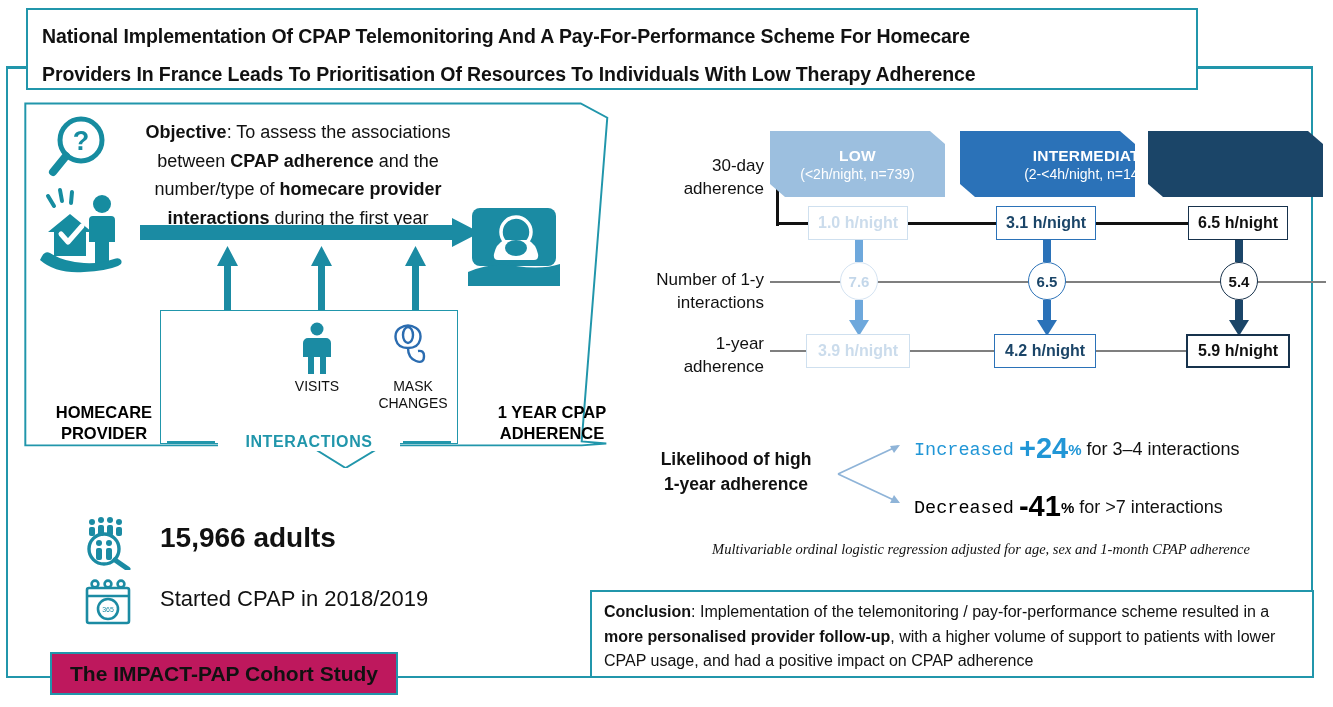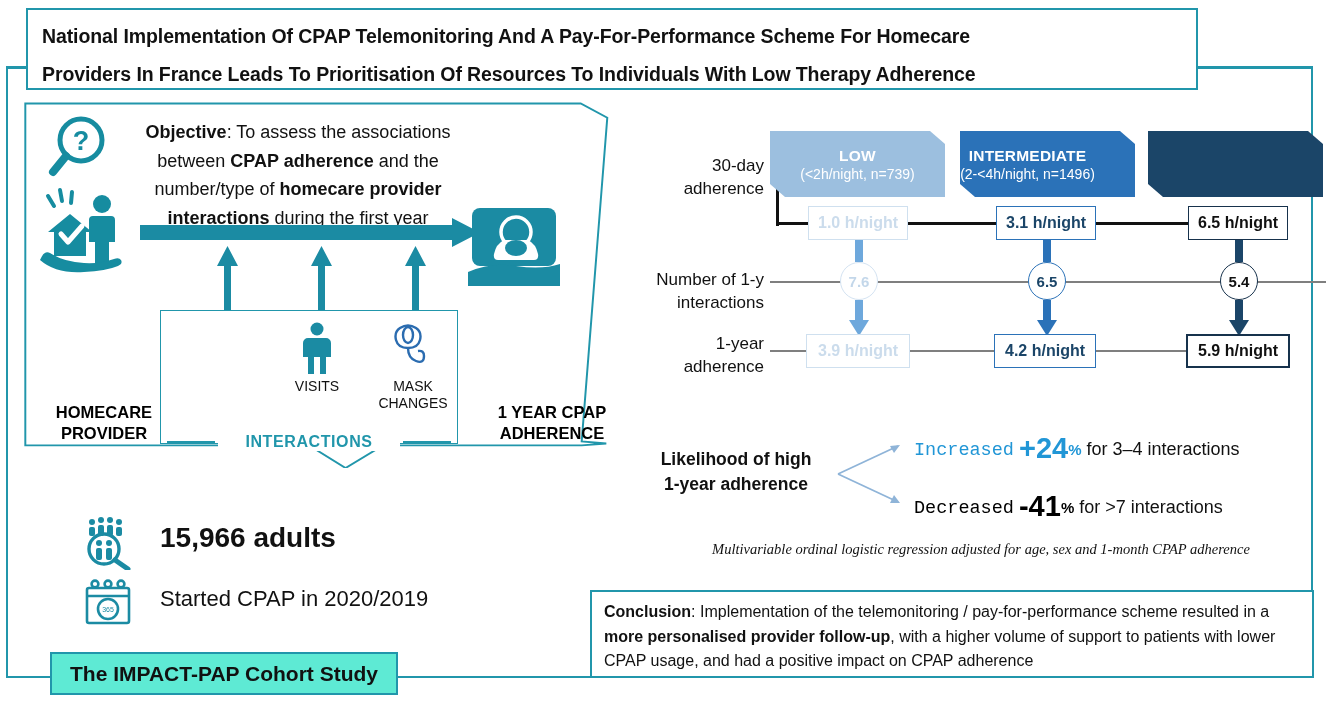--- a/index.html
+++ b/index.html
@@ -46,21 +46,21 @@
   .icell .ic{height:52px;display:flex;align-items:center;justify-content:center;}
   .icell .cap{font-size:14px;line-height:17px;color:#111;margin-top:4px;}
 
   
   .stat-people{left:82px;top:516px;width:54px;height:54px;}
   .stat-cal{left:84px;top:578px;width:48px;height:48px;}
   .stat-adults{left:160px;top:522px;font-size:28px;font-weight:bold;color:#111;}
   .stat-started{left:160px;top:586px;font-size:22px;color:#111;}
 
   .impact-box{left:50px;top:652px;width:348px;height:43px;border:2.8px solid #2196ab;
-              background:#5eead4;box-sizing:border-box;display:flex;align-items:center;
+              background:#be185d;box-sizing:border-box;display:flex;align-items:center;
               justify-content:center;}
   .impact-box span{font-size:21px;font-weight:bold;color:#111;}
 
   
   .row-label{position:absolute;text-align:right;font-size:17px;line-height:23px;color:#111;}
 
   .chev{position:absolute;height:66px;display:flex;flex-direction:column;
         align-items:center;justify-content:center;color:#fff;}
   .chev .t1{font-size:15.5px;font-weight:bold;letter-spacing:.2px;line-height:19px;}
   .chev .t2{font-size:14px;line-height:18px;}
@@ -223,21 +223,21 @@
         <circle cx="24" cy="6" r="3.4"></circle>
         <circle cx="37" cy="6" r="3.4"></circle>
       <rect x="3" y="10" width="42" height="35" rx="2"></rect>
       <line x1="3" y1="18" x2="45" y2="18"></line>
       <circle cx="24" cy="31" r="10"></circle>
     </g>
     <text x="24" y="34" text-anchor="middle" font-size="7" fill="#1b8ba3" font-family="Liberation Sans, sans-serif">365</text>
   </svg>
 
   <div class="abs stat-adults">15,966 adults</div>
-  <div class="abs stat-started">Started CPAP in 2020/2019</div>
+  <div class="abs stat-started">Started CPAP in 2018/2019</div>
 
   <div class="abs impact-box">
     <span>The IMPACT-PAP Cohort Study</span>
   </div>
 
   <div class="row-label" style="left:652px;top:154px;width:112px;">
     <div>30-day</div>
       <div>adherence</div>
   </div>
   <div class="row-label" style="left:634px;top:268px;width:130px;">
@@ -259,21 +259,21 @@
     <path d="M0 0 H160 L175 13 V66 H15 L0 53 Z" fill="#9cbfdf"></path>
   </svg>
   <div class="chev" style="left:770px;top:131px;width:175px;">
     <div class="t1">LOW</div>
     <div class="t2">(&lt;2h/night, n=739)</div>
   </div>
 
   <svg class="abs" style="left:960px;top:131px;" width="175" height="66" viewBox="0 0 175 66">
     <path d="M0 0 H160 L175 13 V66 H15 L0 53 Z" fill="#2b72b8"></path>
   </svg>
-  <div class="chev" style="left:940px;top:131px;width:175px;">
+  <div class="chev" style="left:1004px;top:131px;width:175px;">
     <div class="t1">INTERMEDIATE</div>
     <div class="t2">(2-&lt;4h/night, n=1496)</div>
   </div>
 
   <svg class="abs" style="left:1148px;top:131px;" width="175" height="66" viewBox="0 0 175 66">
     <path d="M0 0 H160 L175 13 V66 H15 L0 53 Z" fill="#1b4568"></path>
   </svg>
 
   <div class="abs" style="left:898px;top:222px;width:98px;height:3.4px;background:#111;"></div>
   <div class="abs" style="left:1092px;top:222px;width:96px;height:3.4px;background:#111;"></div>

